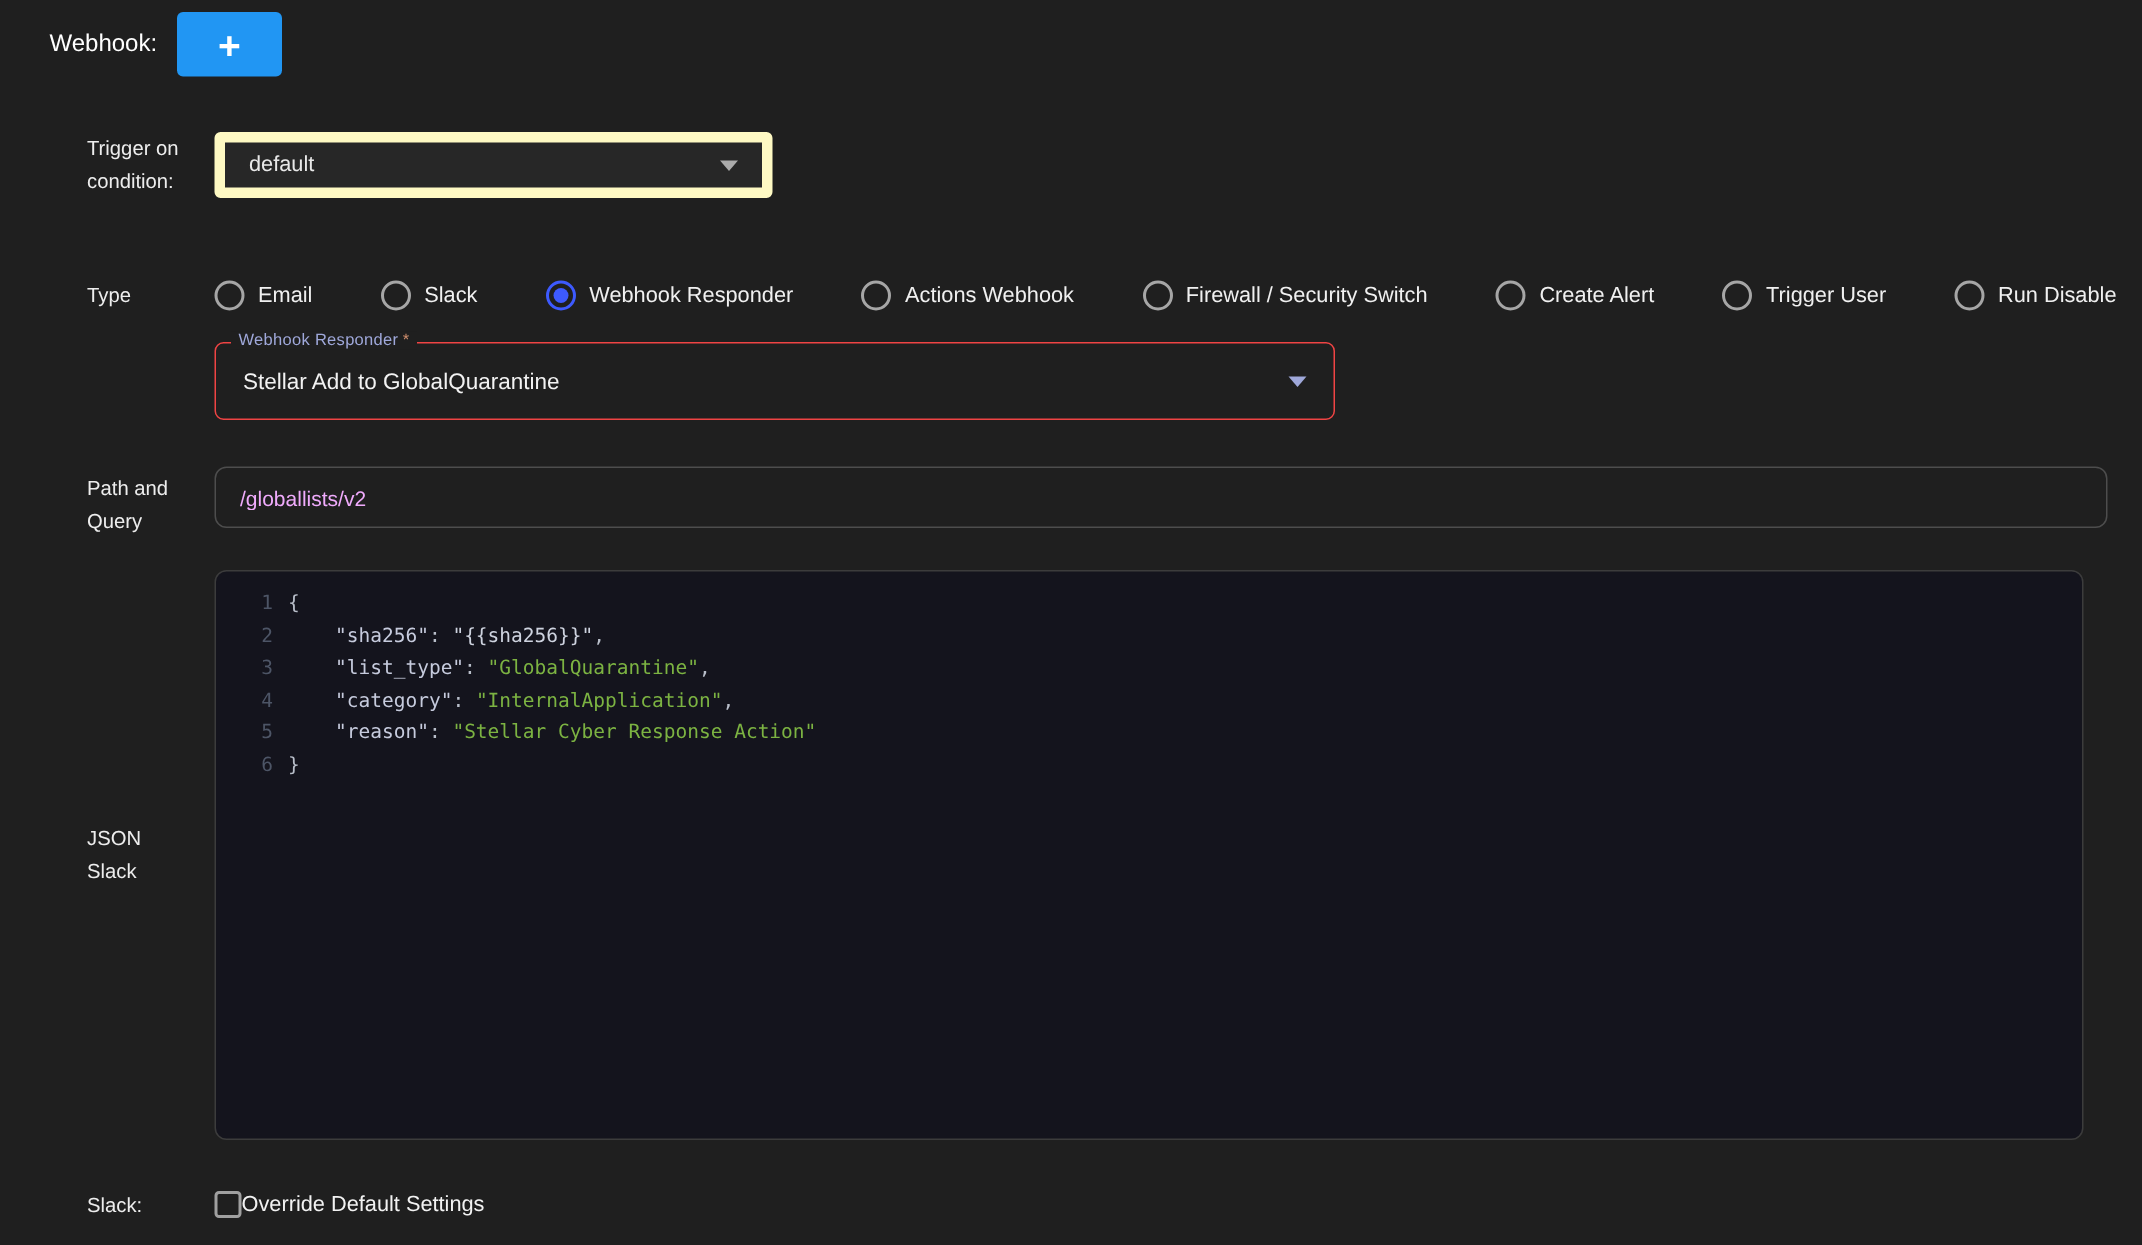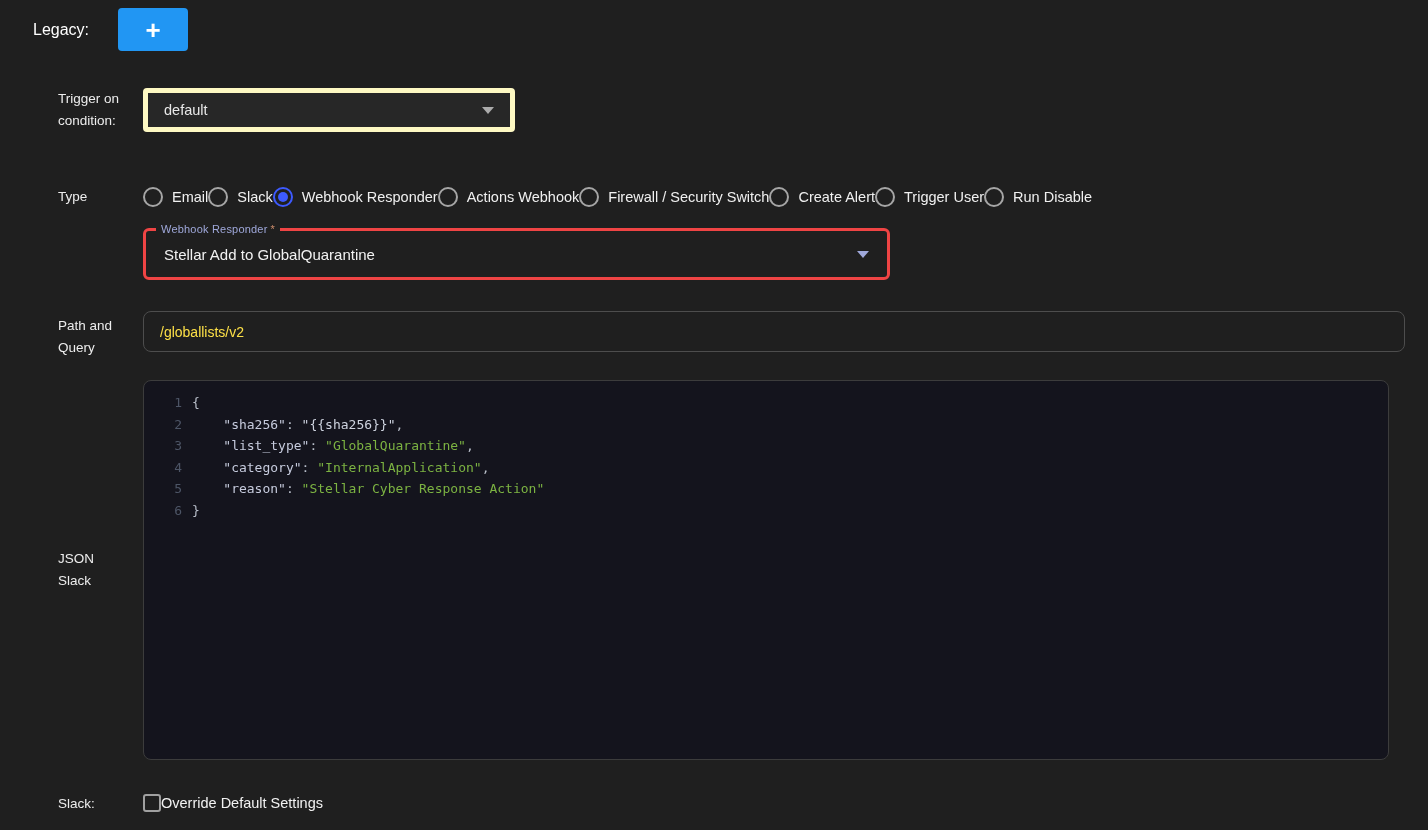--- a/index.html
+++ b/index.html
@@ -25,68 +25,68 @@
     width: 70px; height: 43px; background: #2196f3; border: none; border-radius: 4px;
     color: #ffffff; font-size: 26px; font-weight: 700; line-height: 1;
     display: flex; align-items: center; justify-content: center; cursor: pointer;
     font-family: "Liberation Sans", sans-serif;
   }
 
   
   #row-trigger { top: 88px; }
   .select-box {
     width: 372px; height: 44px; background: #272727;
-    border: 5px solid #fef9c3; border-radius: 4px;
+    border: 7px solid #fef9c3; border-radius: 4px;
     display: flex; align-items: center; padding: 0 16px;
     color: #e8e8e8; font-size: 14.5px; cursor: pointer;
   }
   .caret-down {
     width: 0; height: 0; margin-left: auto;
     border-left: 6px solid transparent; border-right: 6px solid transparent;
     border-top: 7px solid #ababab;
   }
 
   
   #row-type { top: 186px; }
-  .radio-group { flex: 1; display: flex; justify-content: flex-start; align-items: center; padding-top: 1px; }
+  .radio-group { flex: 1; display: flex; justify-content: space-between; align-items: center; padding-top: 1px; }
   .radio-option { display: flex; align-items: center; gap: 9px; cursor: pointer; }
   .radio-circle {
     width: 20px; height: 20px; flex: none; border-radius: 50%;
     border: 2px solid #a6a6a6; position: relative;
   }
   .radio-option.selected .radio-circle { border-color: #3d5afe; }
   .radio-option.selected .radio-circle::after {
     content: ""; position: absolute; left: 3px; top: 3px;
     width: 10px; height: 10px; border-radius: 50%; background: #3d5afe;
   }
   .radio-label { font-size: 14.5px; color: #f0f0f0; white-space: nowrap; }
 
   
   #row-webhook { top: 228px; }
   .outlined-select {
     position: relative; width: 747px; height: 52px;
-    border: 3px solid #ef4444; border-radius: 6px;
+    border: 1px solid #ef4444; border-radius: 6px;
     display: flex; align-items: center; padding: 0 18px;
     color: #f2f2f2; font-size: 15px; cursor: pointer;
   }
   .outlined-select .float-label {
     position: absolute; top: -8px; left: 10px;
     background: #1f1f1f; padding: 0 5px;
     font-size: 11px; color: #9fa8da; letter-spacing: 0.2px;
   }
   .required-marker { color: #cf8e6d; margin-left: 3px; }
   .outlined-select .caret-down { border-top-color: #9fa8da; }
 
   
   #row-path { top: 311px; }
   #row-path .form-label { padding-top: 4px; }
   .text-input {
     width: 1262px; height: 41px; background: #1f1f1f;
     border: 1px solid #4d4d4d; border-radius: 8px;
-    color: #fde047; font-size: 14px; padding: 0 16px;
+    color: #f0abfc; font-size: 14px; padding: 0 16px;
     font-family: "Liberation Sans", sans-serif; outline: none;
   }
 
   
   #row-json { top: 380px; height: 380px; align-items: center; }
   .code-editor {
     width: 1246px; height: 380px; background: #14141d;
     border: 1px solid #3c3c3c; border-radius: 8px;
     padding: 11px 0; overflow: hidden; cursor: text;
   }
@@ -108,21 +108,21 @@
     border: 2px solid #a0a0a0; border-radius: 3px; background: transparent;
   }
   .checkbox-label { font-size: 14.5px; color: #f2f2f2; }
 </style>
 </head>
 <body>
 
 <div class="screen">
 
   <div class="row" id="row-actions">
-    <div class="actions-label">Legacy:</div>
+    <div class="actions-label">Webhook:</div>
     <button class="add-btn">
       <span>+</span>
     </button>
   </div>
 
   <div class="row" id="row-trigger">
     <div class="form-label">Trigger on condition:</div>
     <div class="select-box">
       <span>default</span>
       <span class="caret-down"></span>

